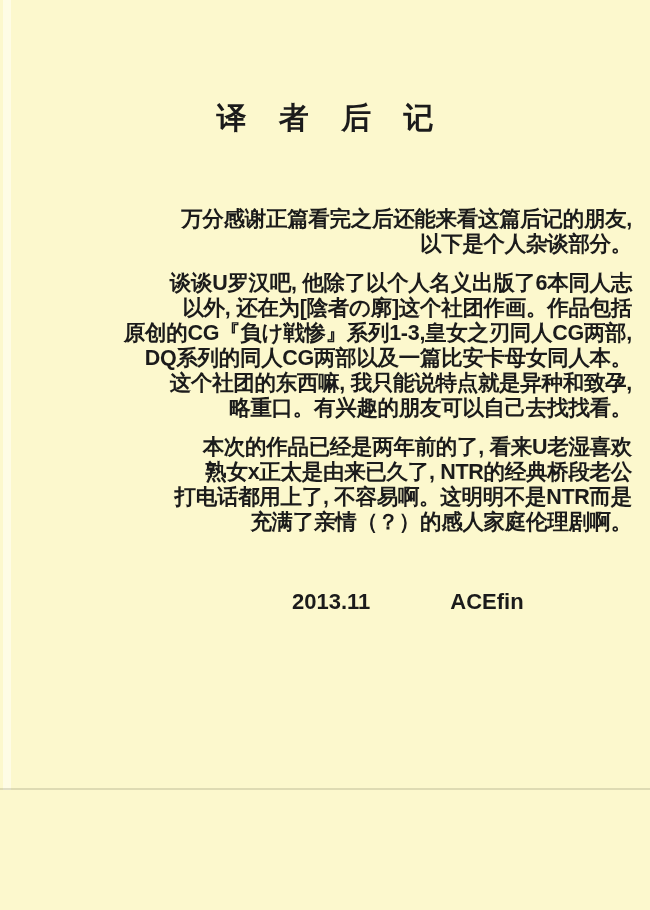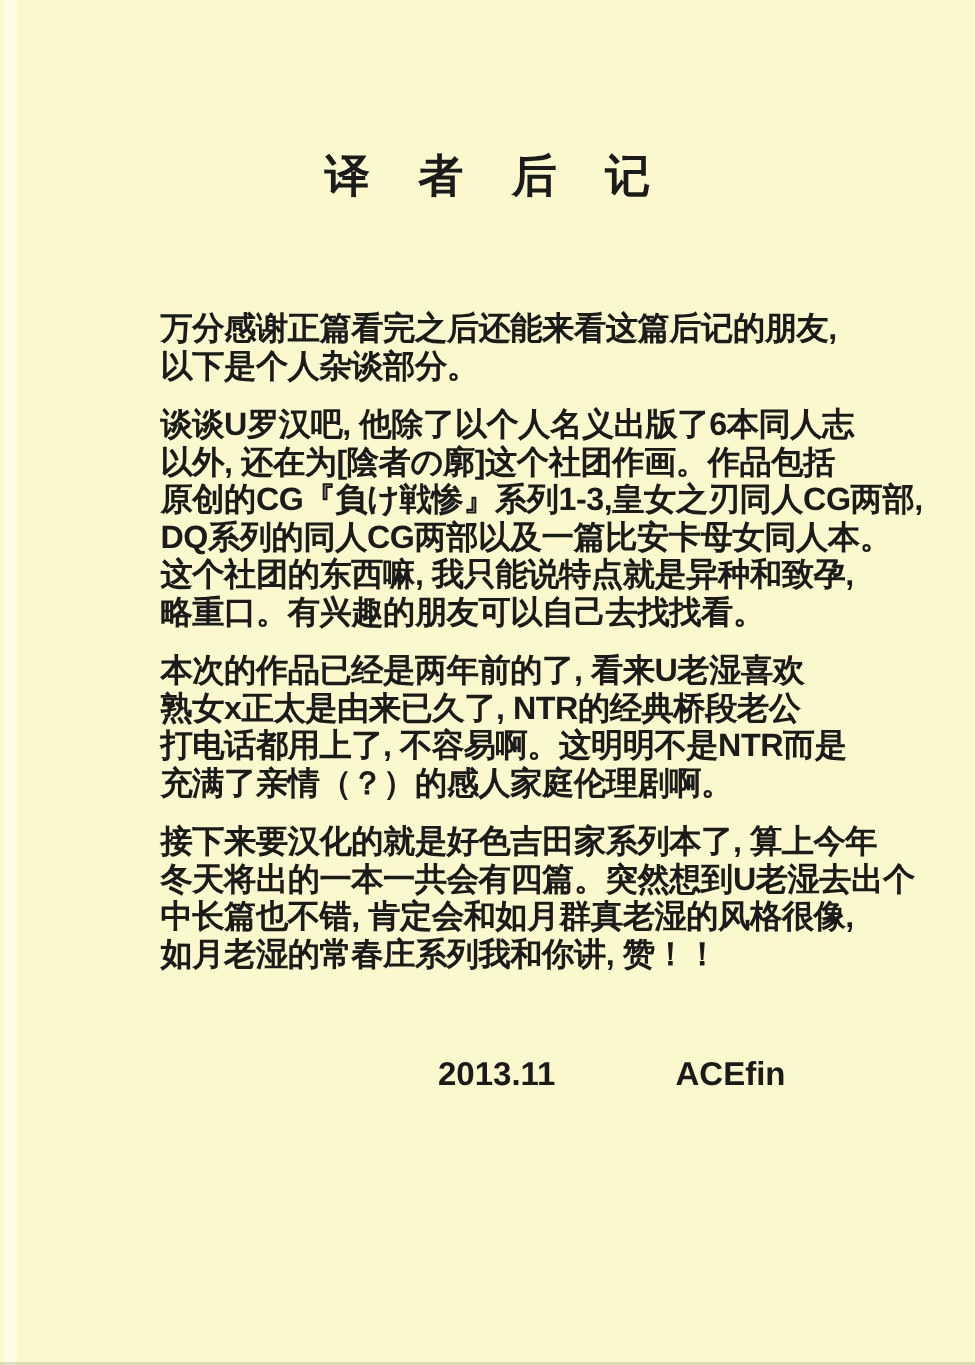--- a/index.html
+++ b/index.html
@@ -7,21 +7,21 @@
     --fg: #1B1B1B;
   }
   html, body {
     margin: 0;
     padding: 0;
     background: var(--bg);
   }
   .page {
     position: relative;
     width: 650px;
-    height: 910px;
+    height: 790px;
     overflow: hidden;
     background: var(--bg);
     color: var(--fg);
     font-family: "Liberation Sans", sans-serif;
     box-sizing: border-box;
   }
   .scan-stripe {
     position: absolute;
     left: 3px;
     top: 0;
@@ -53,20 +53,21 @@
     padding-left: 107px;
     padding-right: 18px;
   }
   .para {
     margin: 0 0 14px 0;
     font-size: 21.5px;
     font-weight: 700;
     line-height: 25px;
     letter-spacing: -0.3px;
     white-space: pre-line;
+    text-align: right;
   }
   .para.first {
     margin-top: 72px;
   }
   .footer {
     margin-top: 54px;
     padding-left: 185px;
     display: flex;
     align-items: baseline;
     gap: 80px;
@@ -92,24 +93,20 @@
 原创的CG『負け戦惨』系列1-3,皇女之刃同人CG两部,
 DQ系列的同人CG两部以及一篇比安卡母女同人本。
 这个社团的东西嘛, 我只能说特点就是异种和致孕,
 略重口。有兴趣的朋友可以自己去找找看。</div>
 
     <div class="para">本次的作品已经是两年前的了, 看来U老湿喜欢
 熟女x正太是由来已久了, NTR的经典桥段老公
 打电话都用上了, 不容易啊。这明明不是NTR而是
 充满了亲情（？）的感人家庭伦理剧啊。</div>
 
-    <div class="para">接下来要汉化的就是好色吉田家系列本了, 算上今年
-冬天将出的一本一共会有四篇。突然想到U老湿去出个
-中长篇也不错, 肯定会和如月群真老湿的风格很像,
-如月老湿的常春庄系列我和你讲, 赞！！</div>
 
 
     <div class="footer">
       <span>2013.11</span>
       <span>ACEfin</span>
     </div>
   </div>
 
   <div class="bottom-edge"></div>
 </div>

